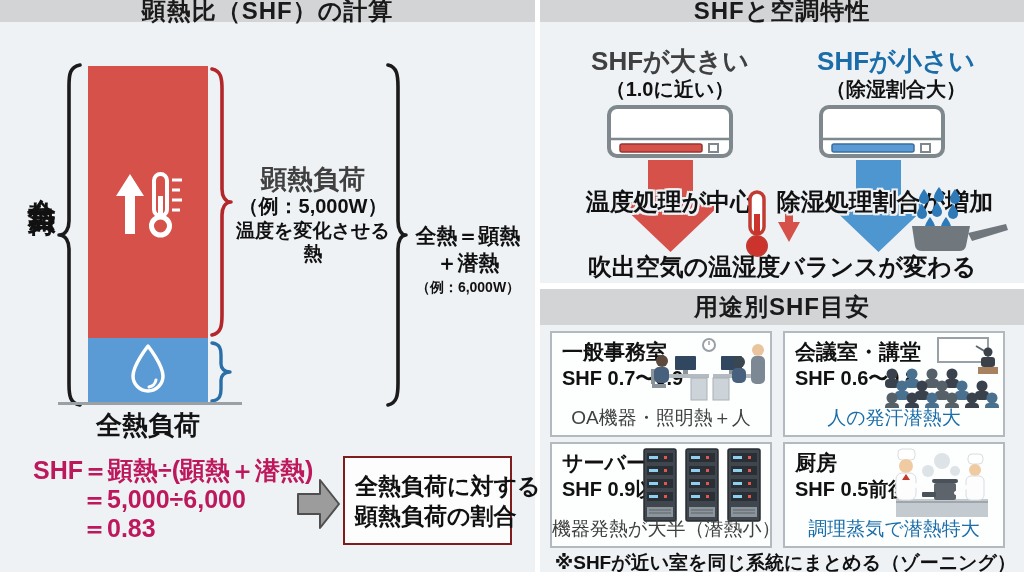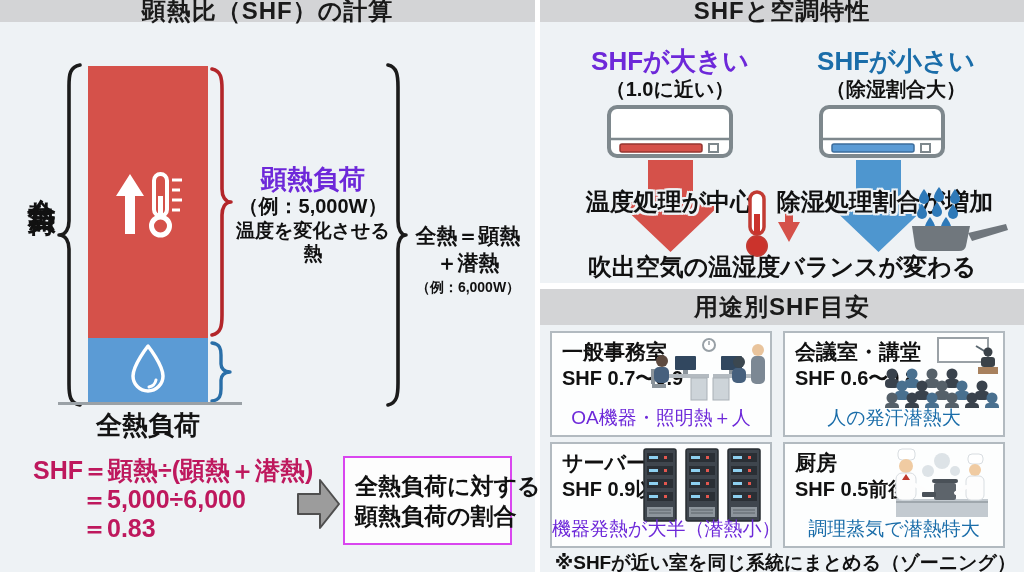--- a/index.html
+++ b/index.html
@@ -10,39 +10,39 @@
   }
   .abs{position:absolute;}
   .panel{position:absolute;background:#eef2f5;}
   .panel-header{
     position:absolute;left:0;top:0;width:100%;height:22px;background:#d3d4d6;
     display:flex;align-items:center;justify-content:center;
   }
   .panel-header h1{margin:0;font-size:24px;font-weight:bold;color:#1a1a1a;letter-spacing:1px;}
   .b{font-weight:bold;}
   .ctr{text-align:center;}
-  .red-t{color:#6d28d9;}
+  .red-t{color:#404040;}
   .blue-t{color:#1a6da9;}
   .halo{text-shadow:-2px -2px 0 #eef2f5,2px -2px 0 #eef2f5,-2px 2px 0 #eef2f5,2px 2px 0 #eef2f5,0 -2px 0 #eef2f5,0 2px 0 #eef2f5,-2px 0 0 #eef2f5,2px 0 0 #eef2f5;}
   
   .v-label{writing-mode:vertical-rl;font-size:28px;font-weight:bold;letter-spacing:3px;color:#111;}
   .heat-bar{position:absolute;left:88px;top:66px;width:120px;height:337px;}
   .bar-sensible{position:absolute;left:0;top:0;width:100%;height:272px;background:#d5514a;}
   .bar-latent{position:absolute;left:0;top:272px;width:100%;height:65px;background:#5b9bd5;}
   .baseline{position:absolute;left:58px;top:402px;width:184px;height:3px;background:#9aa1a6;}
   .label-line1{font-size:26px;line-height:30px;}
   .label-line2{font-size:20px;line-height:25px;color:#111;}
   .label-line3{font-size:19px;line-height:23px;color:#111;}
   .eq-line{font-size:21px;line-height:27px;color:#111;}
   .eq-line-small{font-size:14px;line-height:23px;color:#111;}
   .formula-line{font-size:25px;line-height:29px;color:#be185d;white-space:nowrap;}
   .formula-indent{margin-left:49px;}
   .result-box{
     position:absolute;left:343px;top:456px;width:169px;height:89px;background:#fdfdfd;
-    border:2px solid #d946ef;display:flex;flex-direction:column;justify-content:center;padding-left:10px;
+    border:2px solid #7f1d1d;display:flex;flex-direction:column;justify-content:center;padding-left:10px;
   }
   .result-box div{font-size:23px;line-height:30px;font-weight:bold;color:#111;white-space:nowrap;}
   
   .col-head{font-size:26px;line-height:30px;white-space:nowrap;}
   .col-sub{font-size:20px;line-height:24px;color:#111;white-space:nowrap;}
   .effect-t{font-size:24px;line-height:28px;color:#111;white-space:nowrap;}
   .bottom-t{font-size:24px;color:#111;white-space:nowrap;}
   
   .card{position:absolute;width:222px;height:106px;background:#fdfefe;border:2px solid #b2bac0;}
   .card-name{position:absolute;left:10px;top:5px;font-size:21px;font-weight:bold;color:#111;white-space:nowrap;}

